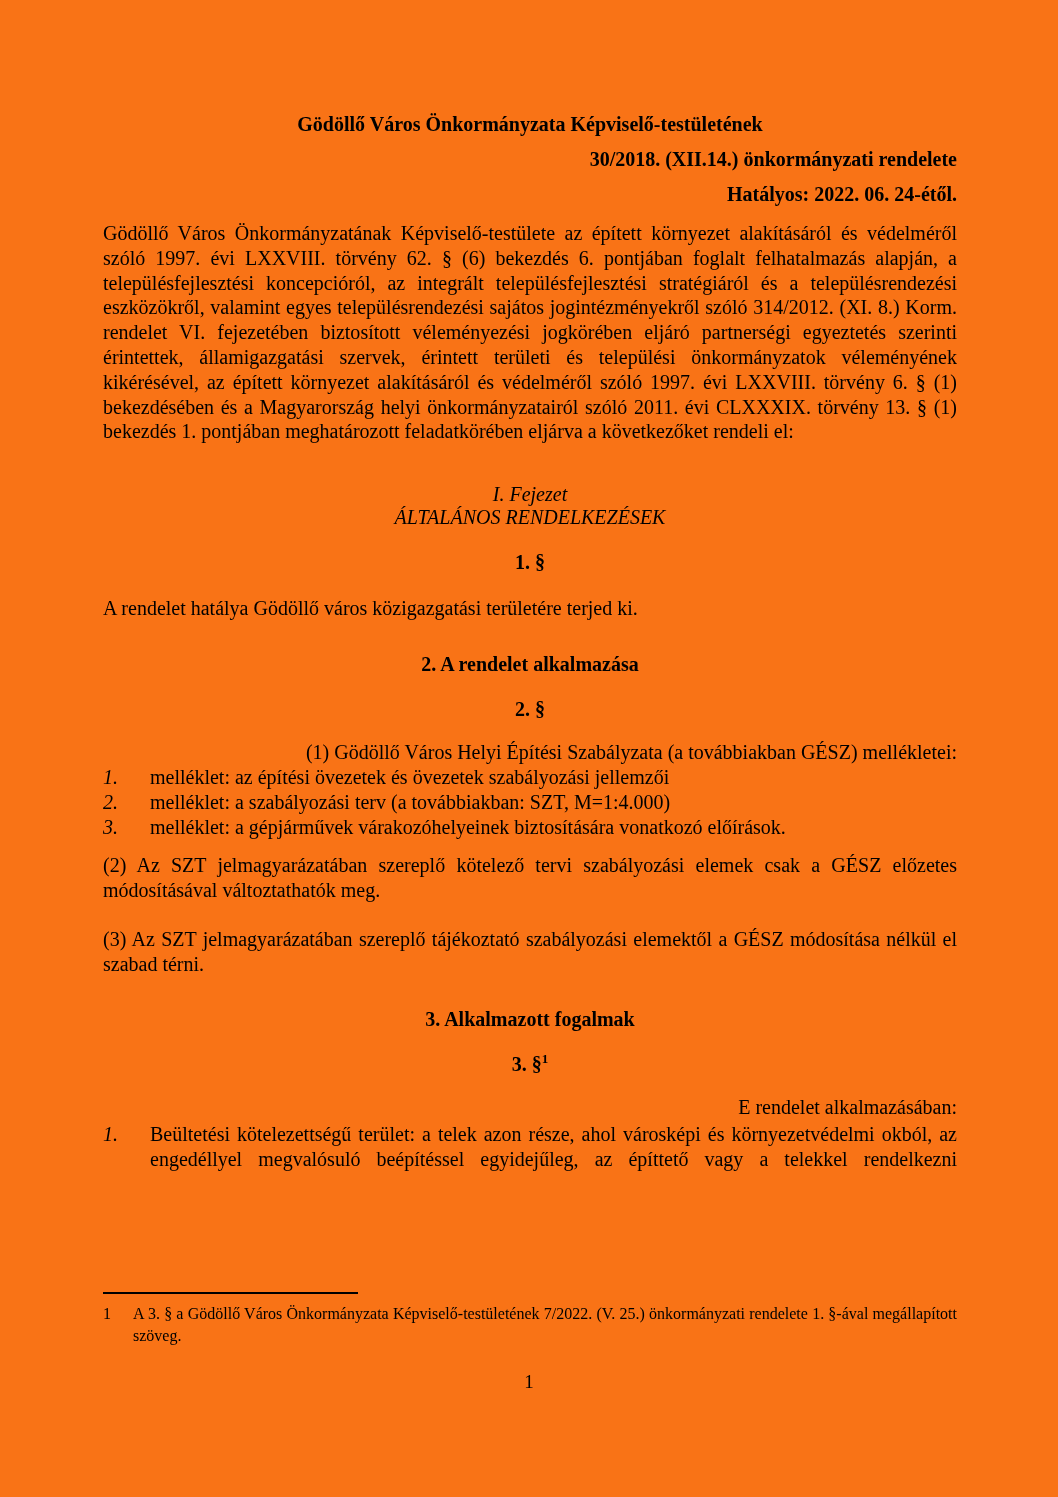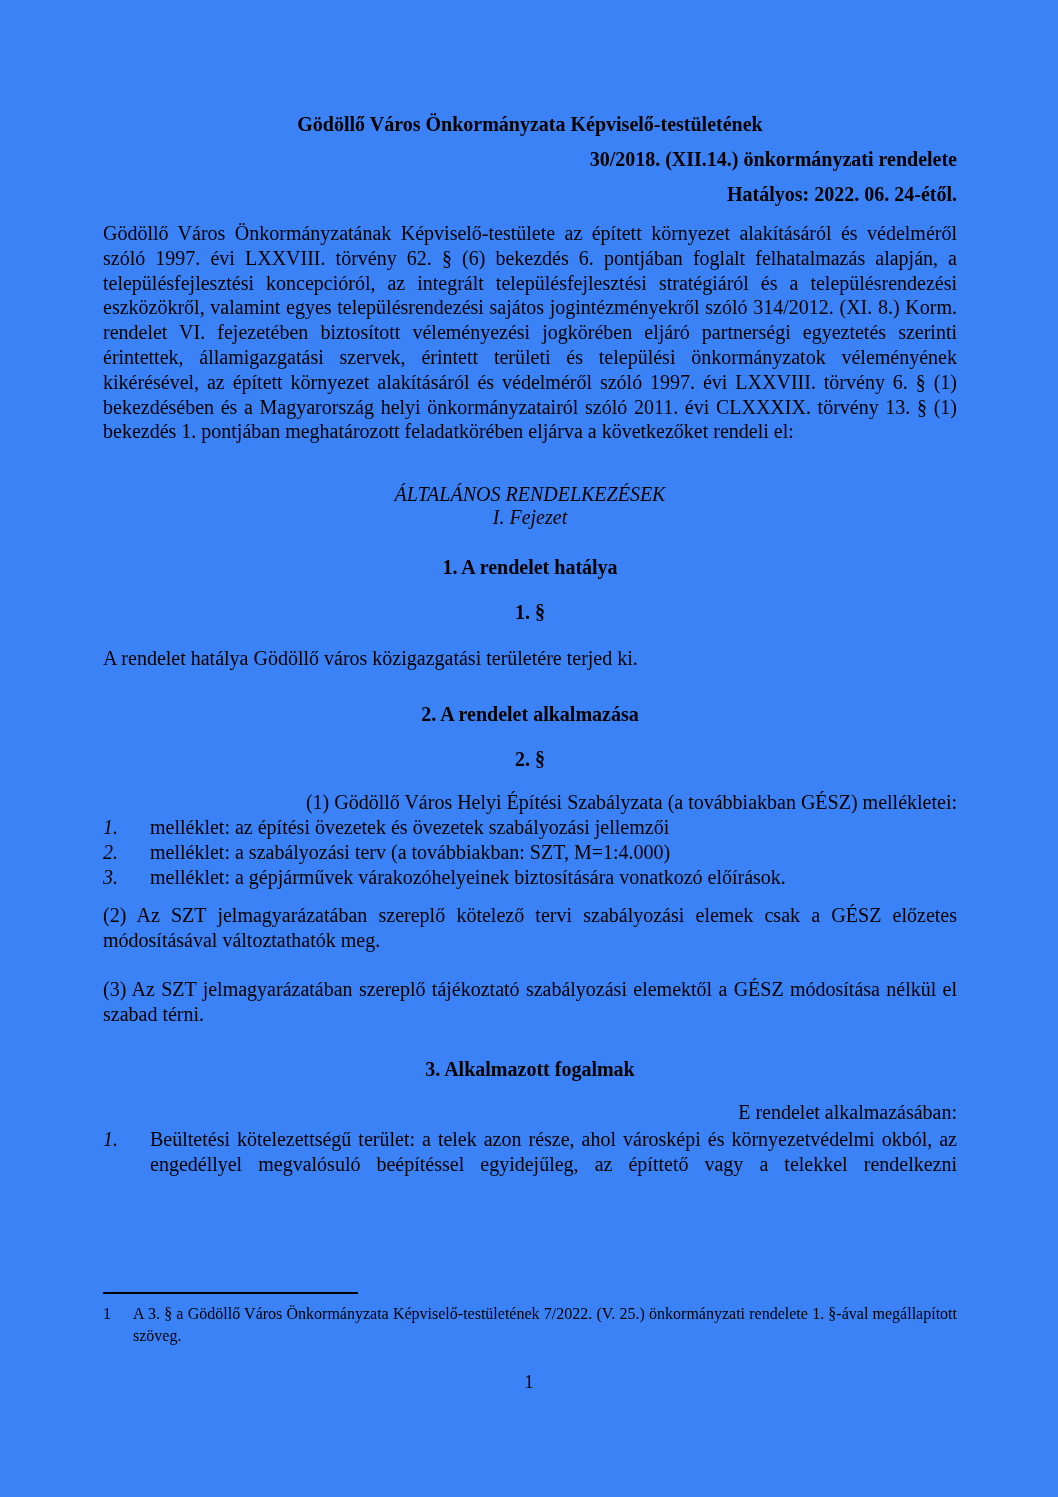--- a/index.html
+++ b/index.html
@@ -4,21 +4,21 @@
 <style>
   html, body {
     margin: 0;
     padding: 0;
     background: #ffffff;
   }
   .page {
     position: relative;
     width: 1058px;
     height: 1497px;
-    background: #3b82f6;
+    background: #f97316;
     color: #000000;
     font-family: "Liberation Serif", serif;
     font-size: 20px;
     overflow: hidden;
   }
   .content {
     position: absolute;
     left: 103px;
     top: 113px;
     width: 854px;
@@ -126,25 +126,24 @@
 <div class="page">
   <div class="content">
 
     <p class="title-line">Gödöllő Város Önkormányzata Képviselő-testületének</p>
     <p class="title-line">30/2018. (XII.14.) önkormányzati rendelete</p>
     <p class="title-line">Hatályos: 2022. 06. 24-étől.</p>
 
     <p class="preamble">Gödöllő Város Önkormányzatának Képviselő-testülete az épített környezet alakításáról és védelméről szóló 1997. évi LXXVIII. törvény 62. § (6) bekezdés 6. pontjában foglalt felhatalmazás alapján, a településfejlesztési koncepcióról, az integrált településfejlesztési stratégiáról és a településrendezési eszközökről, valamint egyes településrendezési sajátos jogintézményekről szóló 314/2012. (XI. 8.) Korm. rendelet VI. fejezetében biztosított véleményezési jogkörében eljáró partnerségi egyeztetés szerinti érintettek, államigazgatási szervek, érintett területi és települési önkormányzatok véleményének kikérésével, az épített környezet alakításáról és védelméről szóló 1997. évi LXXVIII. törvény 6. § (1) bekezdésében és a Magyarország helyi önkormányzatairól szóló 2011. évi CLXXXIX. törvény 13. § (1) bekezdés 1. pontjában meghatározott feladatkörében eljárva a következőket rendeli el:</p>
 
     <div class="chapter">
+      <p>I. Fejezet</p>
       <p>ÁLTALÁNOS RENDELKEZÉSEK</p>
-      <p>I. Fejezet</p>
     </div>
 
-    <p class="h-section mt27">1. A rendelet hatálya</p>
     <p class="h-par mt22">1. §</p>
     <p class="body-line mt22">A rendelet hatálya Gödöllő város közigazgatási területére terjed ki.</p>
 
     <p class="h-section mt32">2. A rendelet alkalmazása</p>
     <p class="h-par mt22">2. §</p>
     <p class="body-line mt19">(1) Gödöllő Város Helyi Építési Szabályzata (a továbbiakban GÉSZ) mellékletei:</p>
 
     <div>
       <div class="li-row">
         <span class="li-num">1.</span>
@@ -157,20 +156,21 @@
       <div class="li-row">
         <span class="li-num">3.</span>
         <span class="li-text">melléklet: a gépjárművek várakozóhelyeinek biztosítására vonatkozó előírások.</span>
       </div>
     </div>
 
     <p class="body-line just mt13">(2) Az SZT jelmagyarázatában szereplő kötelező tervi szabályozási elemek csak a GÉSZ előzetes módosításával változtathatók meg.</p>
     <p class="body-line just mt25">(3) Az SZT jelmagyarázatában szereplő tájékoztató szabályozási elemektől a GÉSZ módosítása nélkül el szabad térni.</p>
 
     <p class="h-section mt31">3. Alkalmazott fogalmak</p>
+    <p class="h-par mt22"><span>3. §</span><sup>1</sup></p>
     <p class="body-line mt19">E rendelet alkalmazásában:</p>
 
     <div class="mt2">
       <div class="li-row">
         <span class="li-num">1.</span>
         <span class="li-text just-all">Beültetési kötelezettségű terület: a telek azon része, ahol városképi és környezetvédelmi okból, az engedéllyel megvalósuló beépítéssel egyidejűleg, az építtető vagy a telekkel rendelkezni</span>
       </div>
     </div>
 
   </div>

